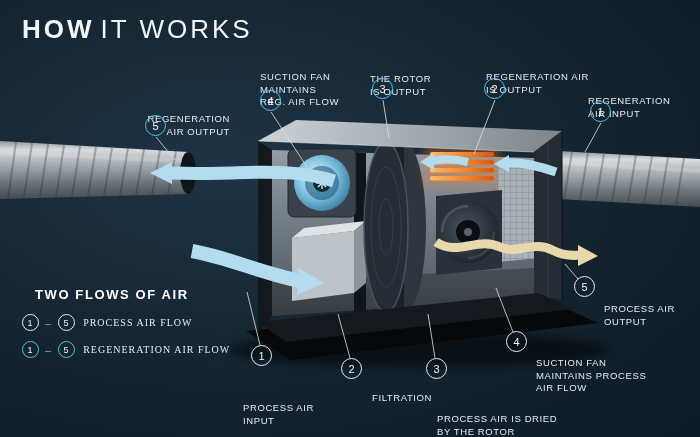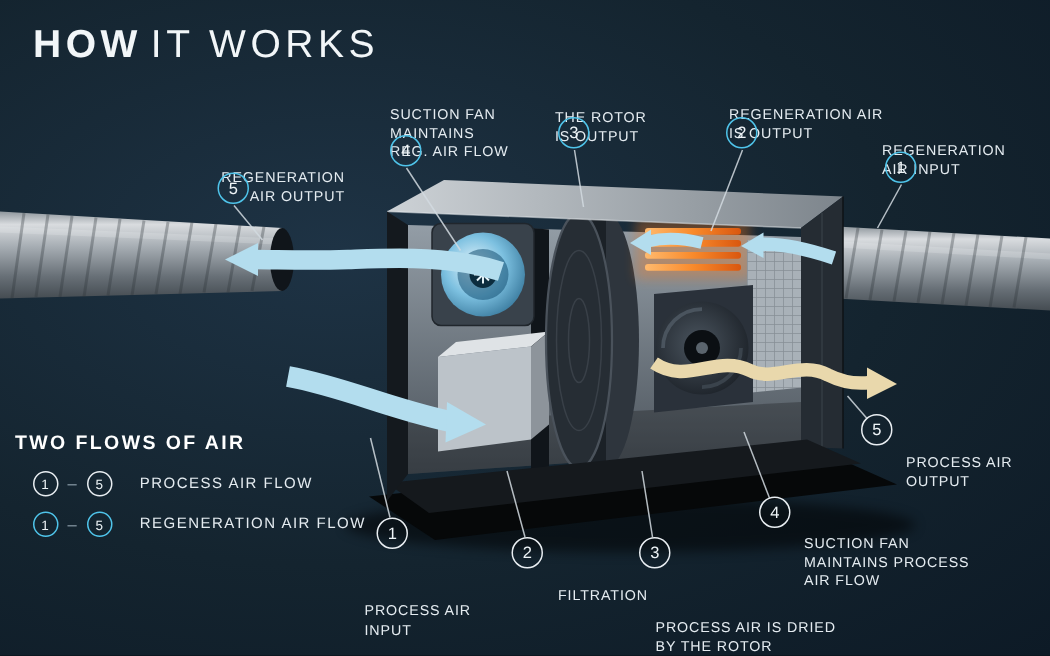--- a/index.html
+++ b/index.html
@@ -29,29 +29,29 @@
     display:flex; align-items:center; justify-content:center;
     font-size:11px; color:#eef4f7; box-sizing:border-box;
     border:1.6px solid #ffffff; background:transparent;
   }
   .badge.reg  { border-color:var(--regeneration-accent,#4fc4ea); }
   .badge.proc { border-color:var(--process-accent,#e9eef2); }
   .badge.sm { width:17px; height:17px; font-size:9px; border-width:1.4px; }
   .badge.st { position:static; display:inline-flex; flex:0 0 auto; }
 
   .legend-head {
-    position:absolute; left:10px; top:287px; color:#ffffff;
+    position:absolute; left:35px; top:287px; color:#ffffff;
     font-size:13px; font-weight:700; letter-spacing:1.6px;
   }
   .lrow {
     position:absolute; left:22px; display:flex; align-items:center;
     color:var(--text,#dfe7ec); font-size:10px; letter-spacing:1px;
   }
   .lrow .dash { color:#8fa0ac; margin:0 6px; font-size:11px; }
-  .lrow .lrow-label { margin-left:18px; }
+  .lrow .lrow-label { margin-left:8px;font-family:Liberation Serif, serif; }
 
   .flow-stroke { stroke:var(--airflow-blue,#b3ddee); }
   .flow-fill   { fill:var(--airflow-blue,#b3ddee); }
   .dry-stroke  { stroke:var(--dry-air-tan,#e9d8ac); }
   .dry-fill    { fill:var(--dry-air-tan,#e9d8ac); }
 </style>
 </head>
 <body>
 
 <div class="stage">

